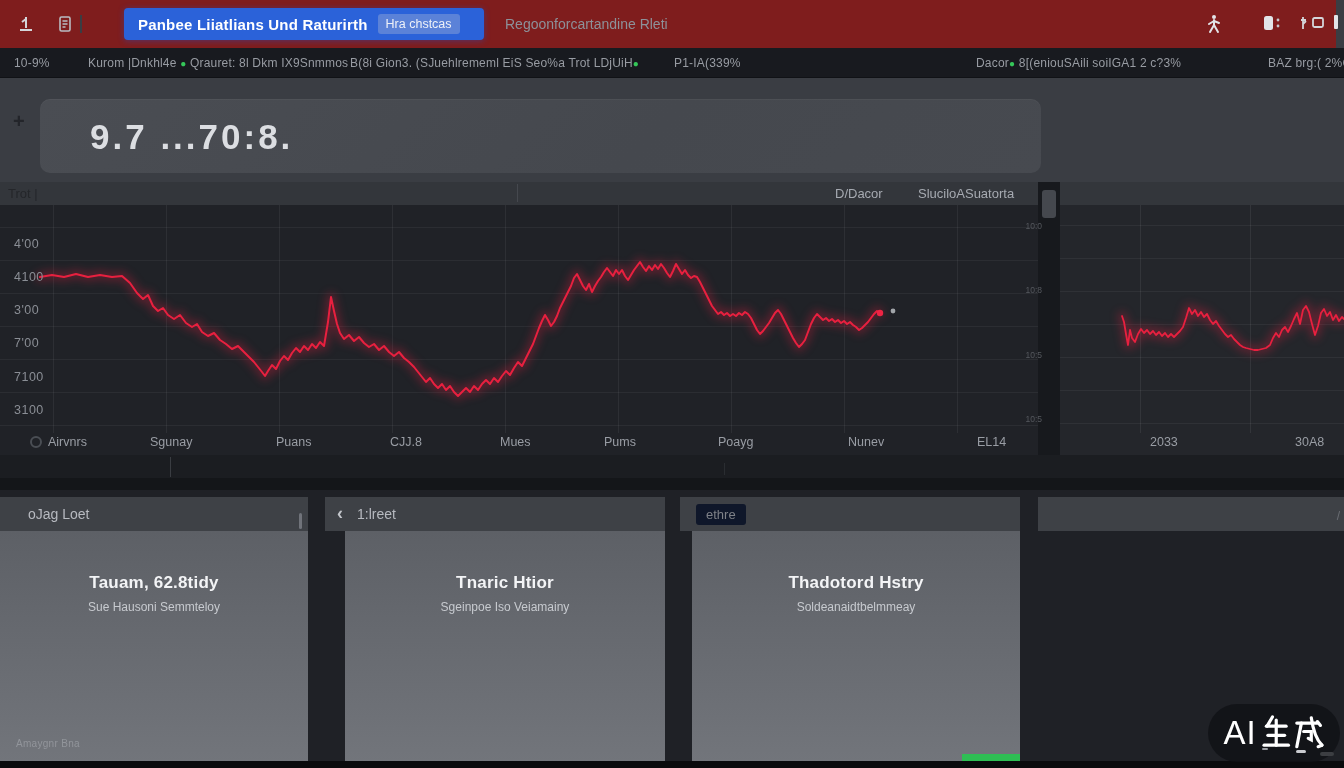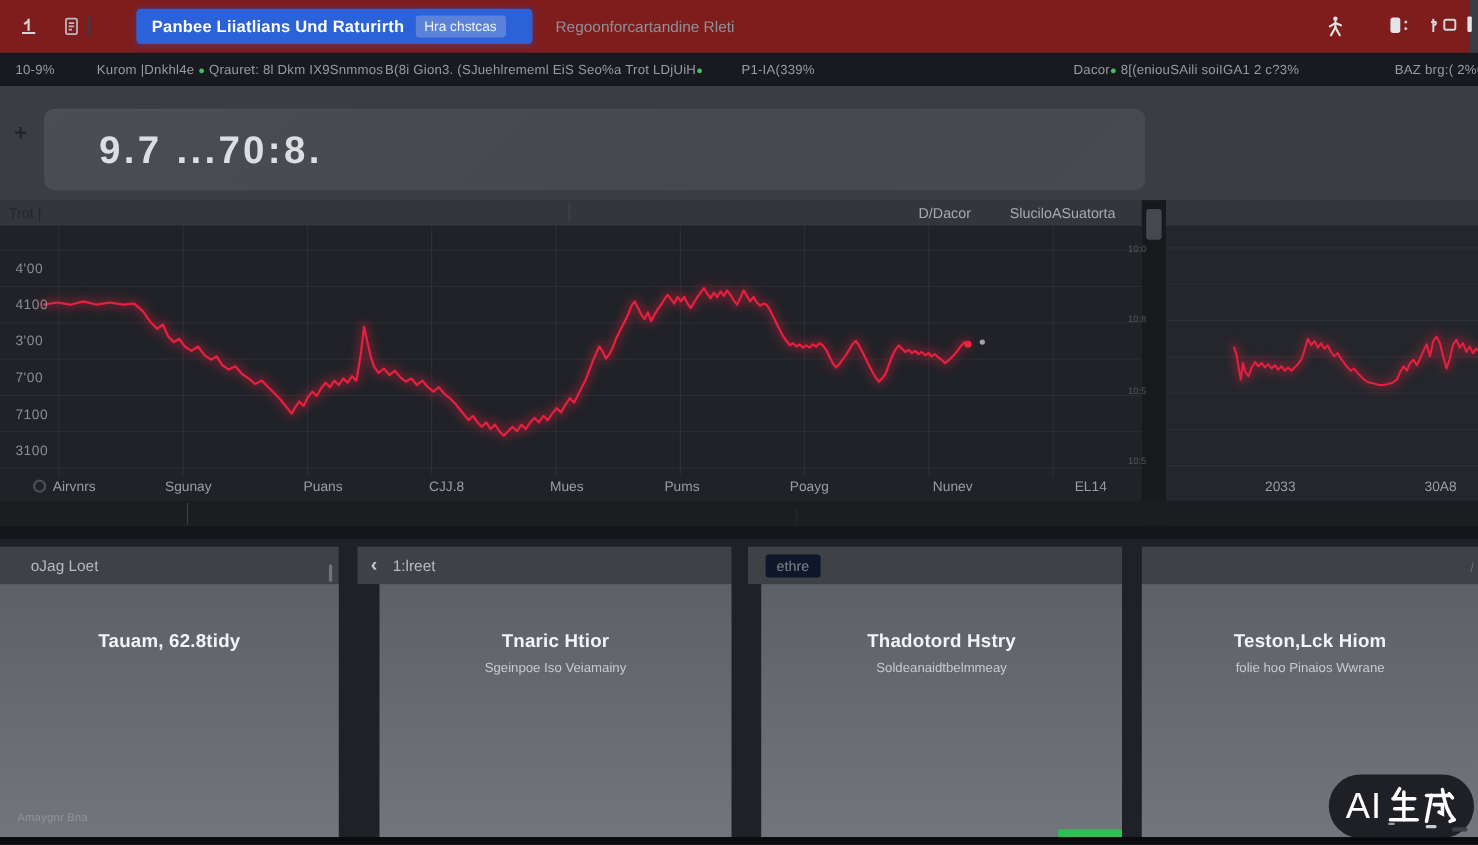--- a/index.html
+++ b/index.html
@@ -263,20 +263,21 @@
   <div id="tick-strip-lower" class="abs"></div>
 
   <div id="panel-area" class="abs">
 
     <div class="panel-header" style="left:0;width:308px;padding-left:28px;">
       <span class="ph-label">oJag Loet</span>
       <span id="panel1-scroll"></span>
     </div>
     <div class="panel-body" style="left:0;width:308px;">
       <div class="card-title">Tauam, 62.8tidy</div>
+      <div class="card-subtitle">Sue Hausoni Semmteloy</div>
       <span id="panel1-footnote">Amaygnr Bna</span>
     </div>
 
     <div class="panel-header" style="left:325px;width:340px;">
       <span class="panel-chevron">‹</span>
       <span class="ph-label">1:lreet</span>
     </div>
     <div class="panel-body" style="left:345px;width:320px;">
       <div class="card-title">Tnaric Htior</div>
       <div class="card-subtitle">Sgeinpoe Iso Veiamainy</div>
@@ -285,24 +286,20 @@
     <div class="panel-header" style="left:680px;width:340px;padding-left:16px;">
       <span class="ghost-chip">ethre</span>
     </div>
     <div class="panel-body" style="left:692px;width:328px;">
       <div class="card-title">Thadotord Hstry</div>
       <div class="card-subtitle">Soldeanaidtbelmmeay</div>
     </div>
 
     <div class="panel-header" style="left:1038px;width:306px;padding-left:16px;">
       <span id="panel4-slash">/</span>
-    </div>
-    <div class="panel-body" style="left:1038px;width:306px;">
-      <div class="card-title">Teston,Lck Hiom</div>
-      <div class="card-subtitle">folie hoo Pinaios Wwrane</div>
     </div>
   </div>
 
   <div id="green-bar" class="abs"></div>
   <div id="bottom-strip" class="abs"></div>
 
   <div id="watermark" class="abs" title="AI生成">
     <span class="wm-latin">AI</span>
     <svg width="64" height="48" viewBox="0 0 84 56">
       <g stroke="#ffffff" stroke-width="4.2" fill="none" stroke-linecap="round">

